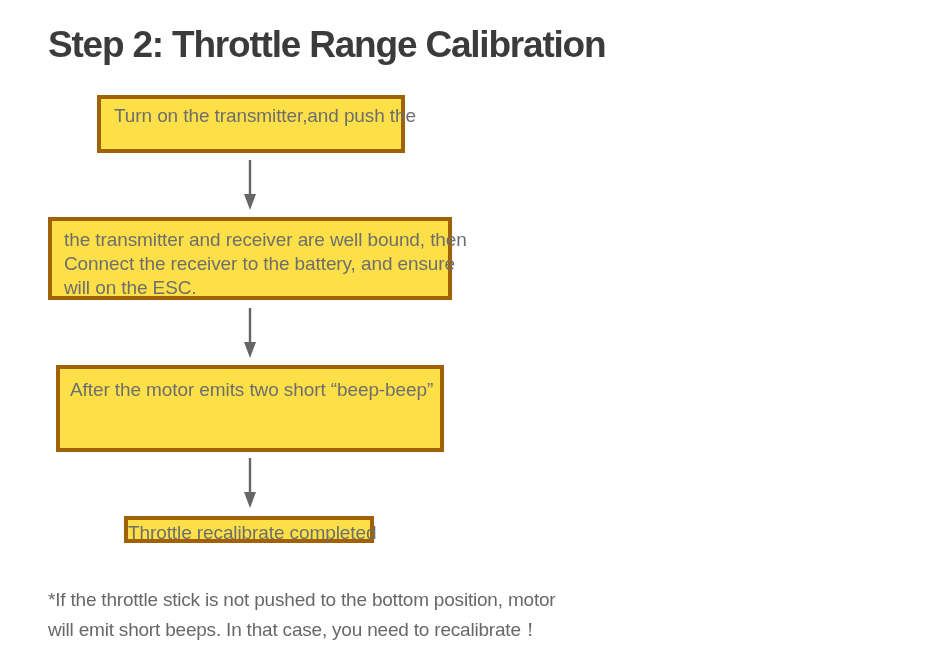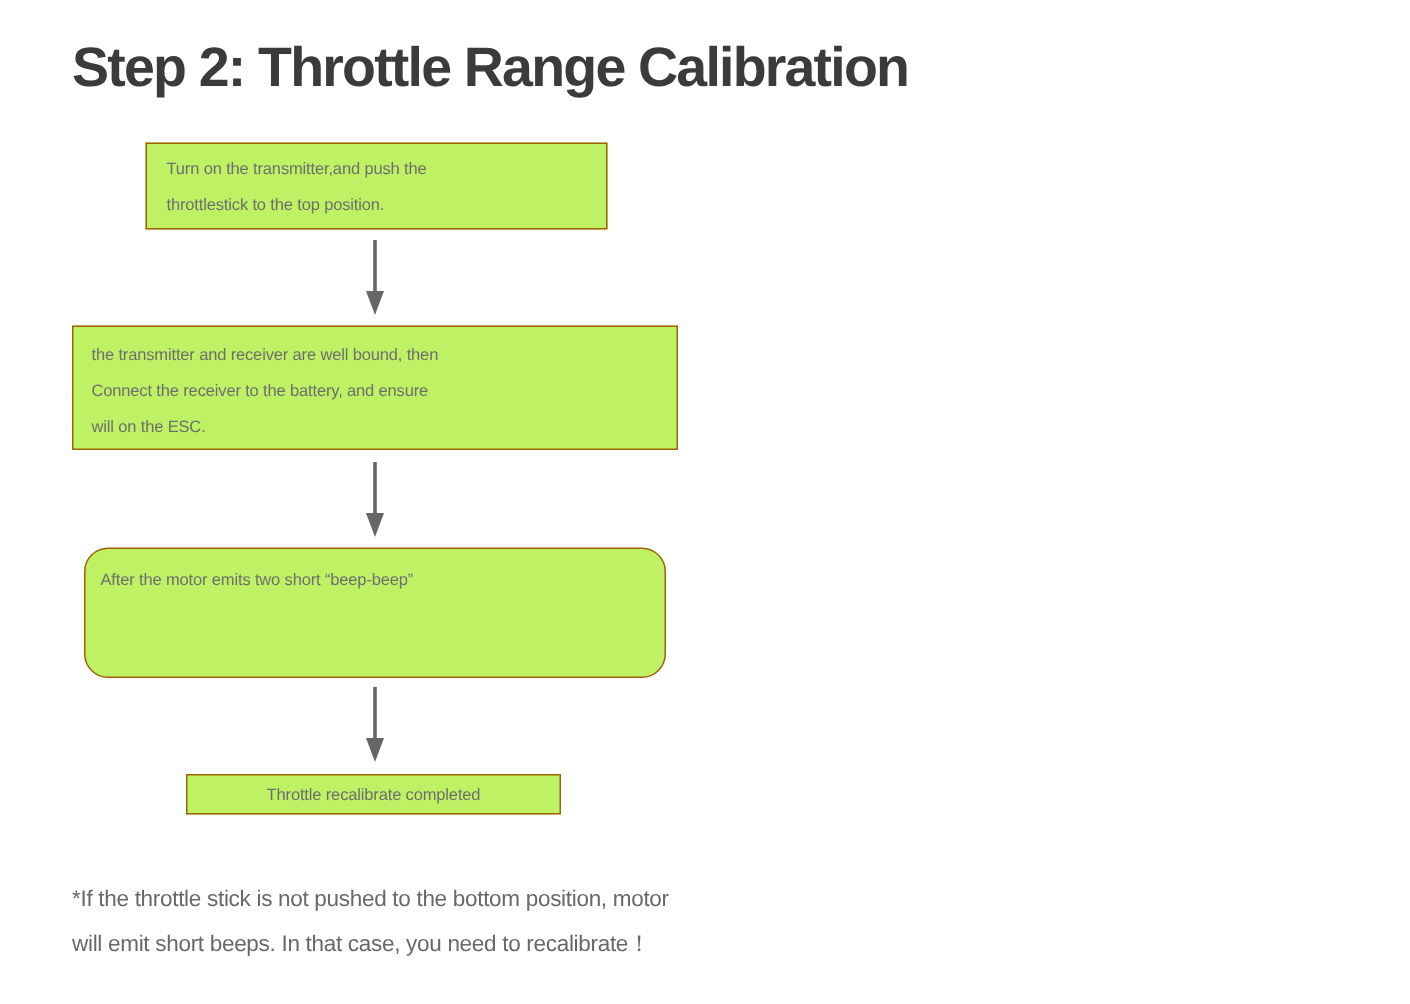--- a/index.html
+++ b/index.html
@@ -21,40 +21,39 @@
     top: 24px;
     font-size: 37px;
     font-weight: 600;
     letter-spacing: -1.2px;
     color: #3b3b3b;
     white-space: nowrap;
   }
   .fbox {
     position: absolute;
     box-sizing: border-box;
-    background: #bef264;
-    border: 1px solid #a16207;
+    background: #fde047;
+    border: 4px solid #a16207;
     color: #6e6e6e;
-    font-size: 11px;
+    font-size: 19px;
     line-height: 24px;
     letter-spacing: -0.1px;
   }
   .fbox .line { white-space: nowrap; }
   .box-1 {
     left: 97px;  top: 95px;  width: 308px; height: 58px;
     padding: 5px 0 0 13px;
   }
   .box-2 {
     left: 48px;  top: 217px; width: 404px; height: 83px;
     padding: 7px 0 0 12px;
   }
   .box-3 {
     left: 56px;  top: 365px; width: 388px; height: 87px;
     padding: 9px 0 0 10px;
-    border-radius: 16px;
   }
   .box-4 {
     left: 124px; top: 516px; width: 250px; height: 27px;
     padding: 2px 0 0 0;
     text-align: center;
     line-height: 22px;
   }
   .arrow {
     position: absolute;
     left: 242px;
@@ -64,36 +63,35 @@
   .arrow-1 { top: 160px; }
   .arrow-2 { top: 308px; }
   .arrow-3 { top: 458px; }
   .arrow svg { display: block; }
   .footnote {
     position: absolute;
     left: 48px;
     top: 585px;
     width: 440px;
     color: #686868;
-    font-size: 15px;
+    font-size: 19px;
     line-height: 30px;
     letter-spacing: -0.2px;
   }
   .footnote .line { white-space: nowrap; }
 </style>
 </head>
 <body>
 
 <div class="canvas">
 
   <div class="page-title">Step 2: Throttle Range Calibration</div>
 
   <div class="fbox box-1">
     <div class="line">Turn on the transmitter,and push the</div>
-    <div class="line">throttlestick to the top position.</div>
   </div>
 
   <div class="arrow arrow-1">
     <svg width="16" height="50" viewBox="0 0 16 50" aria-hidden="true">
       <rect x="6.8" y="0" width="2.4" height="36" fill="#666666"></rect>
       <polygon points="2,34 14,34 8,50" fill="#666666"></polygon>
     </svg>
   </div>
 
   <div class="fbox box-2">

